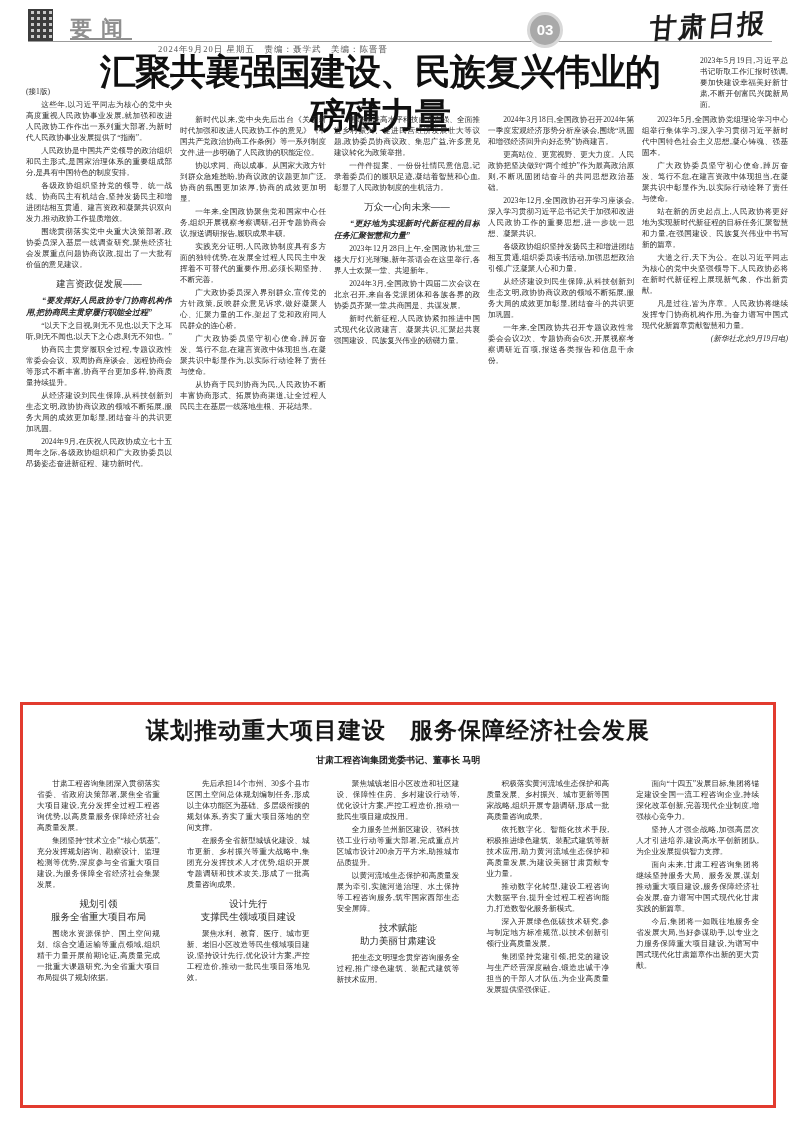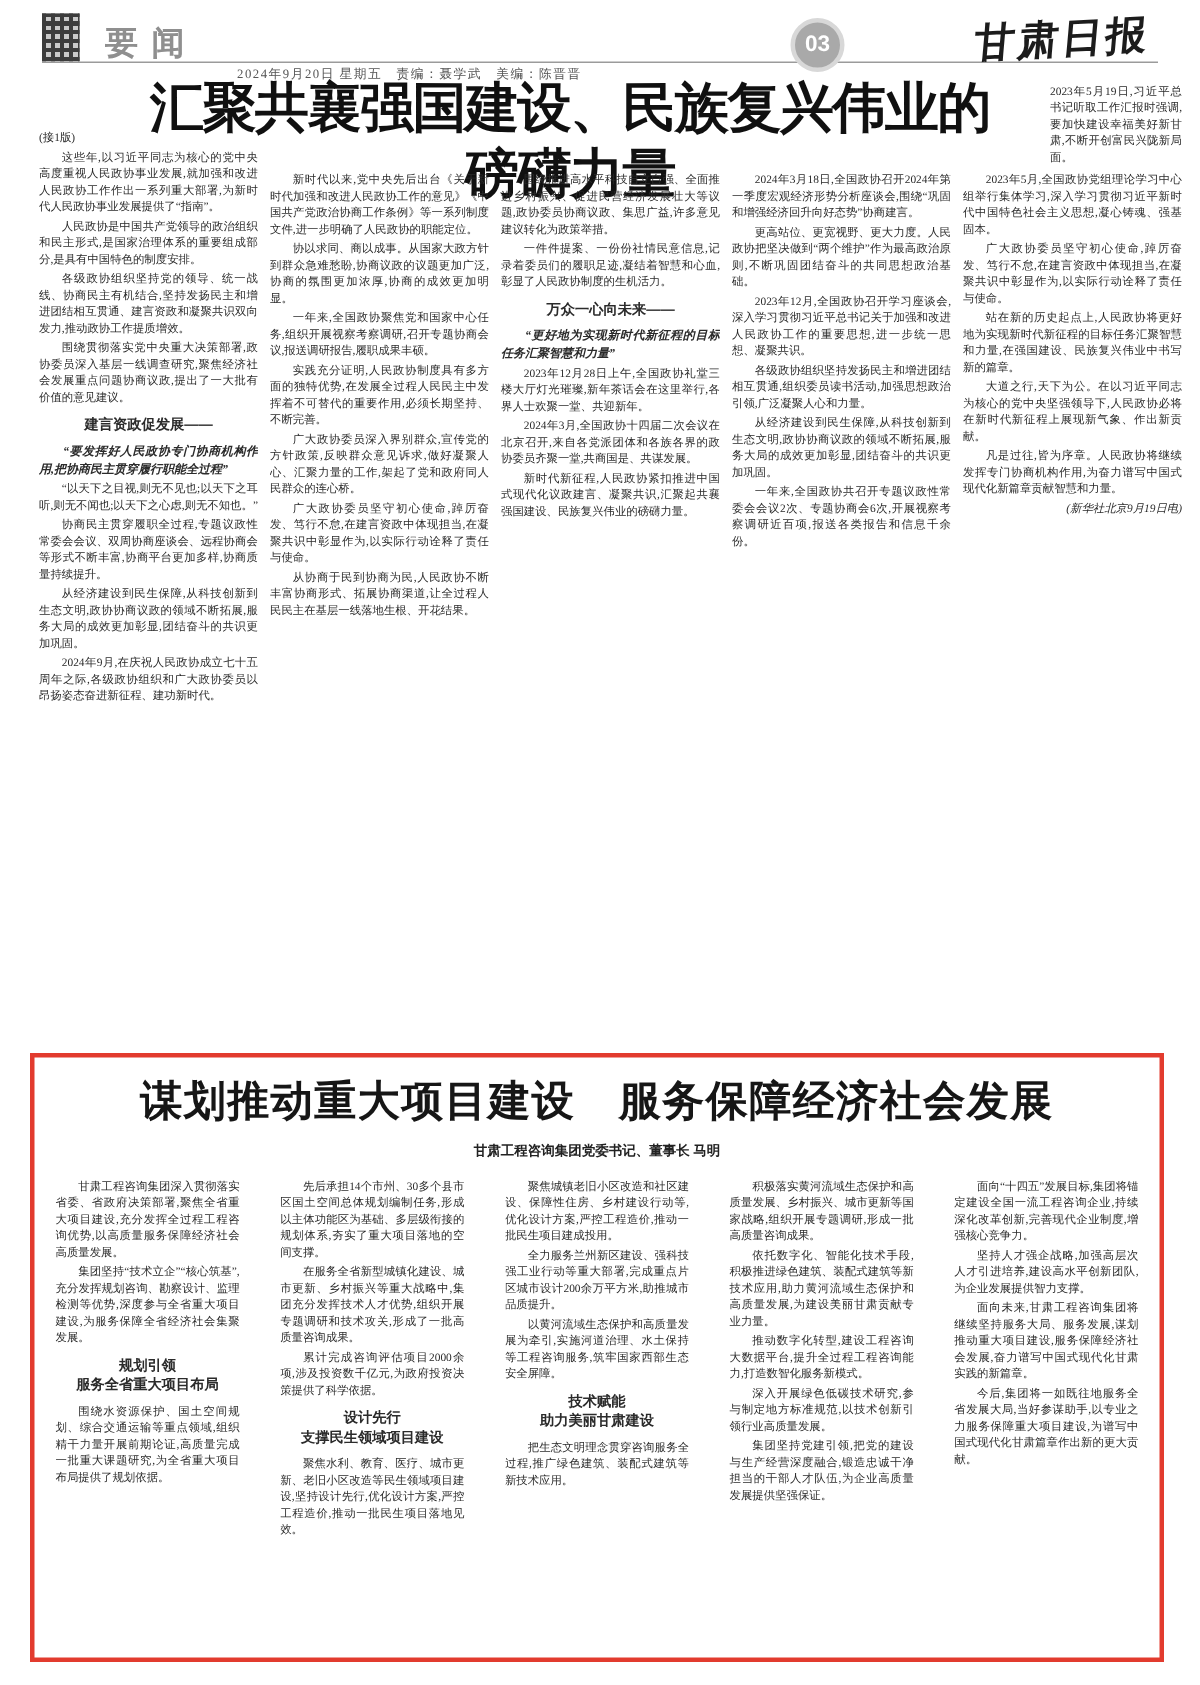--- a/index.html
+++ b/index.html
@@ -6,53 +6,53 @@
   .page{position:relative;width:800px;height:1123px;background:#fff;overflow:hidden;
         font-family:"Liberation Serif",serif;color:#2b2b2b;}
 
   
   .qr{position:absolute;left:28px;top:9px;width:25px;height:32px;
       background-color:#b9b9b9;
       background-image:
         repeating-linear-gradient(0deg,#3c3c3c 0 3px,rgba(0,0,0,0) 3px 6px),
         repeating-linear-gradient(90deg,#3c3c3c 0 3px,#c9c9c9 3px 6px);}
   .section-label{position:absolute;left:70px;top:14px;font-size:22px;font-weight:bold;
-      color:#8f8f8f;letter-spacing:9px;font-family:"Liberation Sans",sans-serif;}
+      color:#8f8f8f;letter-spacing:9px;font-family:"Liberation Sans",sans-serif;text-decoration:underline;}
   .dateline{position:absolute;left:158px;top:28px;font-size:8.5px;color:#555;letter-spacing:1px;margin-top:16px;}
   .rule{position:absolute;left:28px;top:41px;width:744px;height:1px;background:#9b9b9b;}
   .pagenum{position:absolute;left:527px;top:12px;width:30px;height:30px;border-radius:50%;
       background:#a9a9a9;border:3px solid #d8d8d8;color:#fff;text-align:center;
       font:bold 15px/30px "Liberation Sans",sans-serif;}
   .masthead{position:absolute;right:34px;top:8px;font-size:27px;font-weight:bold;color:#1c1c1c;
       transform:skewX(-8deg) rotate(-3deg);letter-spacing:2px;}
 
   
   .headline{position:absolute;left:100px;top:50px;width:560px;margin:0;
       font-size:36px;line-height:1.22;font-weight:900;text-align:center;letter-spacing:-1px;
       font-family:"Liberation Sans",sans-serif;color:#101010;}
   .col{position:absolute;width:146px;overflow:hidden;text-align:justify;}
   .col p,.f-col p{margin:0 0 2px;font-size:7.6px;line-height:11px;text-indent:2em;color:#2b2b2b;}
   .b-s{text-indent:0 !important;}
-  .b-h{text-indent:0 !important;text-align:center;font-weight:bold;color:#111;
+  .b-h{text-indent:0 !important;text-align:center;font-weight:normal;color:#111;
       font-size:9.5px !important;line-height:13px !important;
       font-family:"Liberation Sans",sans-serif;margin:7px 0 5px !important;white-space:pre-line;}
   .b-q{font-weight:bold;font-style:italic;font-size:8px !important;line-height:11.5px !important;}
   .b-a{text-align:right;font-style:italic;text-indent:0 !important;}
   #c1{left:26px;top:58px;height:642px;margin-top:28px;}
   #c2{left:180px;top:114px;height:586px;}
   #c3{left:334px;top:114px;height:586px;}
   #c4{left:488px;top:114px;height:586px;}
   #c5{left:642px;top:114px;height:586px;}
   #c5t{left:700px;top:55px;width:88px;height:56px;}
   #c5t p{text-indent:0;}
 
   
   .feature{position:absolute;left:20px;top:702px;width:756px;height:406px;
       border:3px solid #e23b2e;box-sizing:border-box;background:#fff;padding:8px 14px;}
-  .f-headline{margin:2px 0 0;text-align:center;font-size:28px;font-weight:900;letter-spacing:1px;
+  .f-headline{margin:2px 0 0;text-align:center;font-size:23px;font-weight:900;letter-spacing:1px;
       font-family:"Liberation Sans",sans-serif;color:#161616;}
   .f-byline{text-align:center;font-size:9px;font-weight:bold;margin-top:8px;color:#222;}
   .f-cols{display:flex;gap:27px;margin-top:11px;height:318px;overflow:hidden;}
   .f-col{flex:1;overflow:hidden;text-align:justify;}
 </style>
 </head>
 <body>
 
 <div class="page">
 
@@ -122,21 +122,20 @@
       <div class="f-col">
           <p class="b-p">甘肃工程咨询集团深入贯彻落实省委、省政府决策部署,聚焦全省重大项目建设,充分发挥全过程工程咨询优势,以高质量服务保障经济社会高质量发展。</p>
           <p class="b-p">集团坚持“技术立企”“核心筑基”,充分发挥规划咨询、勘察设计、监理检测等优势,深度参与全省重大项目建设,为服务保障全省经济社会集聚发展。</p>
           <p class="b-h">规划引领
 服务全省重大项目布局</p>
           <p class="b-p">围绕水资源保护、国土空间规划、综合交通运输等重点领域,组织精干力量开展前期论证,高质量完成一批重大课题研究,为全省重大项目布局提供了规划依据。</p>
         </div>
       <div class="f-col">
           <p class="b-p">先后承担14个市州、30多个县市区国土空间总体规划编制任务,形成以主体功能区为基础、多层级衔接的规划体系,夯实了重大项目落地的空间支撑。</p>
           <p class="b-p">在服务全省新型城镇化建设、城市更新、乡村振兴等重大战略中,集团充分发挥技术人才优势,组织开展专题调研和技术攻关,形成了一批高质量咨询成果。</p>
-          <p class="b-p">累计完成咨询评估项目2000余项,涉及投资数千亿元,为政府投资决策提供了科学依据。</p>
           <p class="b-h">设计先行
 支撑民生领域项目建设</p>
           <p class="b-p">聚焦水利、教育、医疗、城市更新、老旧小区改造等民生领域项目建设,坚持设计先行,优化设计方案,严控工程造价,推动一批民生项目落地见效。</p>
         </div>
       <div class="f-col">
           <p class="b-p">聚焦城镇老旧小区改造和社区建设、保障性住房、乡村建设行动等,优化设计方案,严控工程造价,推动一批民生项目建成投用。</p>
           <p class="b-p">全力服务兰州新区建设、强科技强工业行动等重大部署,完成重点片区城市设计200余万平方米,助推城市品质提升。</p>
           <p class="b-p">以黄河流域生态保护和高质量发展为牵引,实施河道治理、水土保持等工程咨询服务,筑牢国家西部生态安全屏障。</p>
           <p class="b-h">技术赋能
 助力美丽甘肃建设</p>

